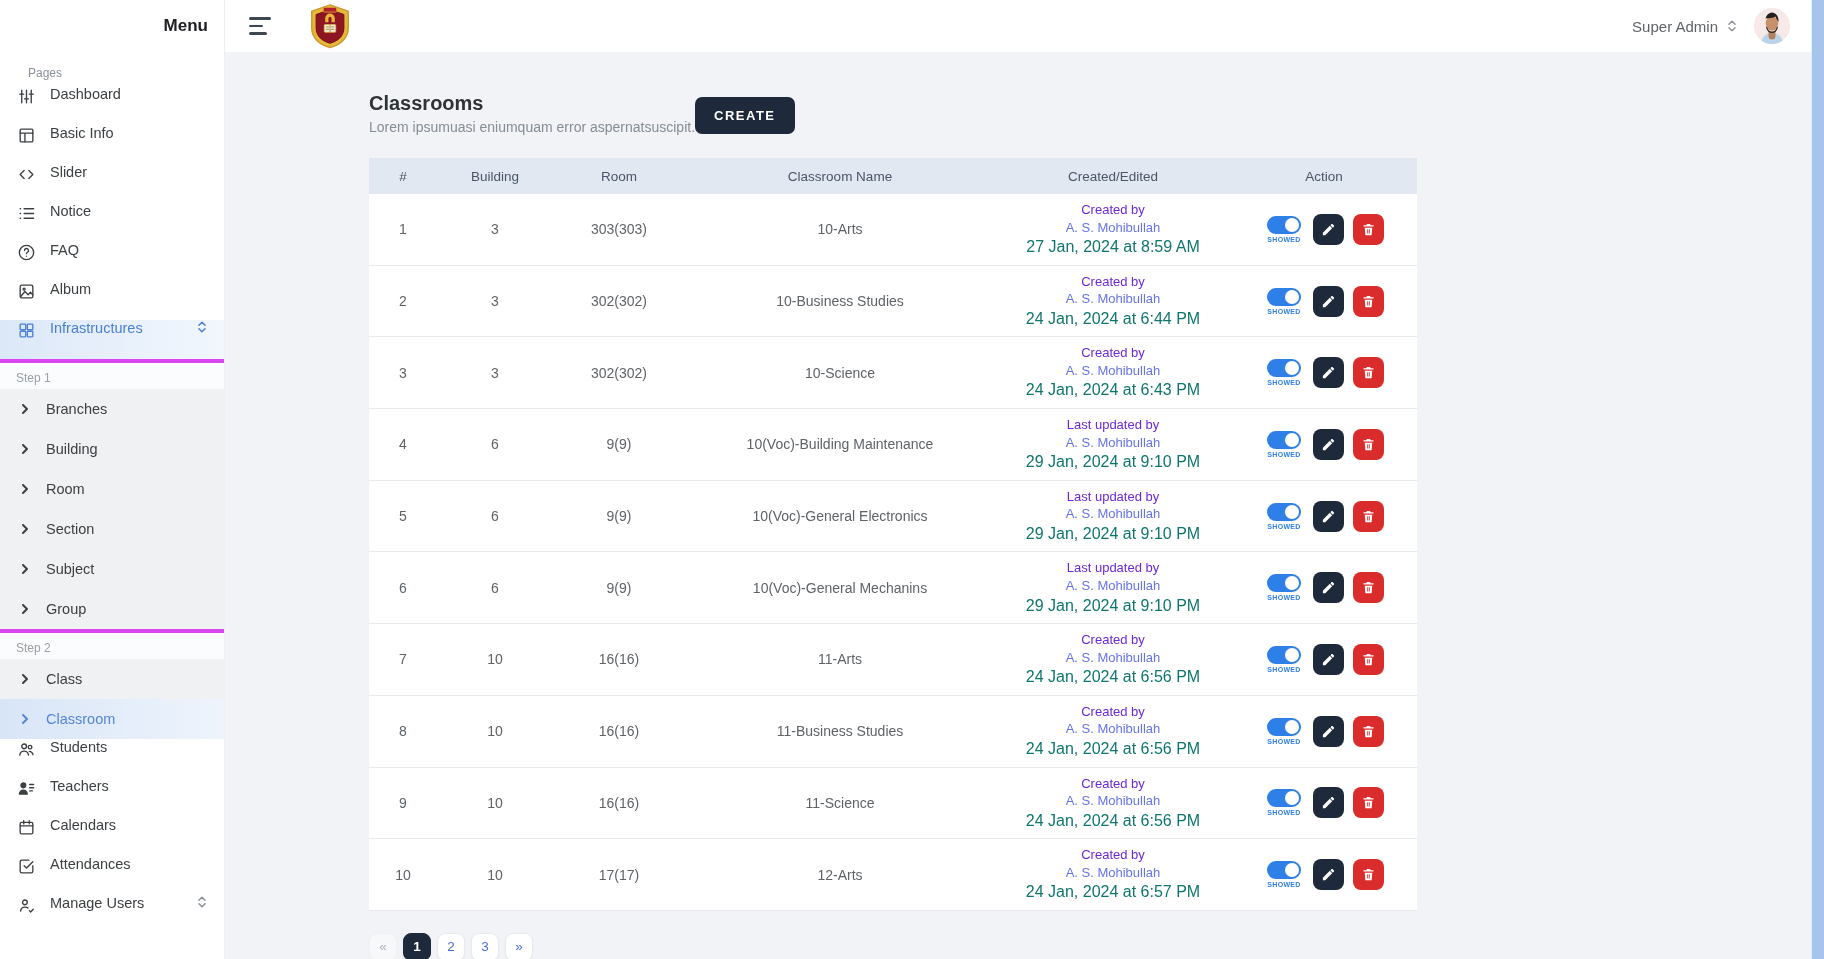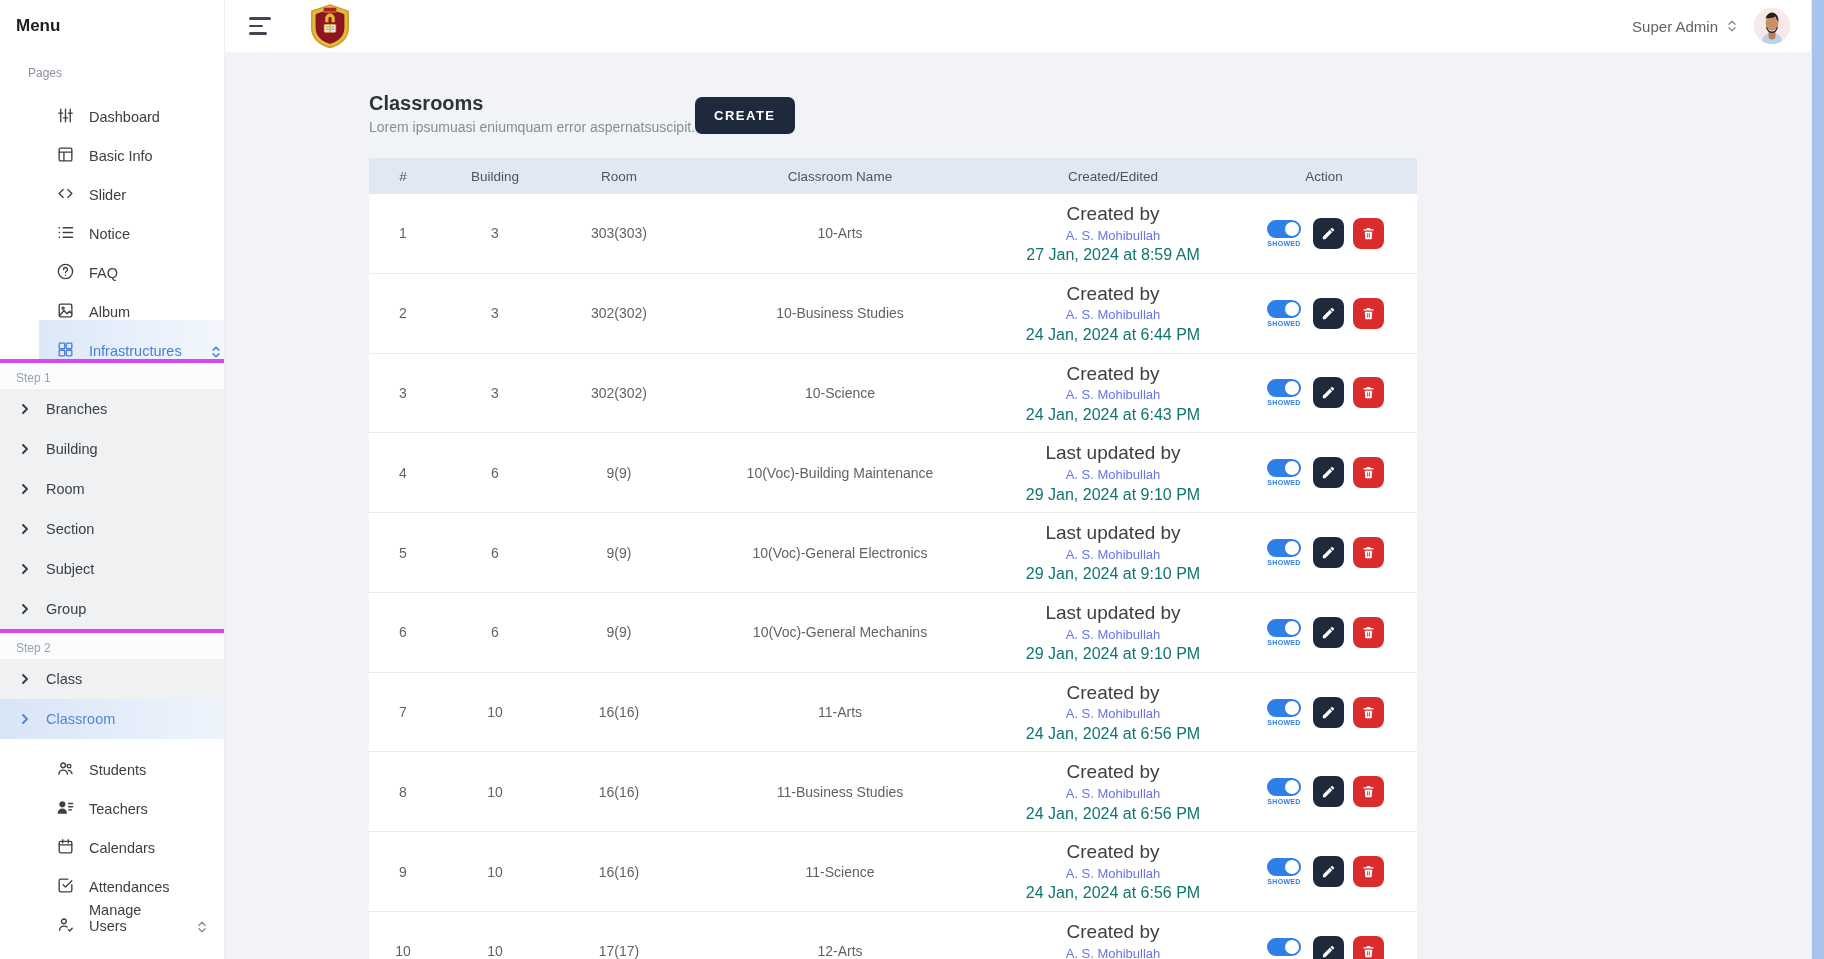--- a/index.html
+++ b/index.html
@@ -12,27 +12,26 @@
   }
 
   
   .sidebar {
     width:225px; min-width:225px; height:959px;
     background:#ffffff;
     border-right:1px solid #eceef1;
     overflow:hidden;
     z-index:5;
   }
-  .sidebar-title { font-size:17px; font-weight:bold; color:#202124; padding:16px 16px 0 16px; }
+  .sidebar-title { font-size:17px; font-weight:bold; color:#202124; padding:16px 16px 0 16px;text-align:right; }
   .section-label { font-size:12px; color:#8a9099; padding:30px 16px 6px 28px; }
   .nav-item {
-    display:flex; align-items:flex-end; gap:14px;
+    display:flex; align-items:flex-start; gap:14px;
     height:39px; padding:0 16px; font-size:14.5px; color:#3c4043;
     cursor:pointer;
-    margin-left:39px;
   }
   .nav-item .nicon { width:20px; height:20px; display:flex; align-items:center; justify-content:center; flex:none; }
   .nav-item svg { width:19px; height:19px; stroke:#3c4043; fill:none; stroke-width:1.7; stroke-linecap:round; stroke-linejoin:round; }
   .nav-item.active-parent {
     background:linear-gradient(to right,#dce8f8,#f2f7fd);
     color:#4a7fd6;
   }
   .nav-item.active-parent svg { stroke:#4a7fd6; }
   .nav-item .spacer { flex:1; }
   .updown { width:12px; height:14px; }
@@ -82,21 +81,21 @@
   table.grid { border-collapse:collapse; width:1048px; margin-top:23px; background:#ffffff; }
   table.grid thead th {
     background:#e2e8f1; color:#4a5568; font-size:13.5px; font-weight:normal;
     height:36px; text-align:center;
   }
   table.grid tbody td {
     text-align:center; font-size:14px; color:#5f6368; height:56px;
     border-bottom:1px solid #e8eaee; background:#ffffff;
   }
   .meta { line-height:1.35; padding:7px 0; }
-  .meta .m1 { font-size:19px; color:#404040; }
+  .meta .m1 { font-size:13px; color:#6d28d9; }
   .meta .m2 { font-size:13px; color:#6674e8; cursor:pointer; }
   .meta .m3 { font-size:16px; color:#0f766e; }
   .actions { display:flex; align-items:center; justify-content:center; gap:9px; }
   .toggle-wrap { display:flex; flex-direction:column; align-items:center; width:40px; cursor:pointer; }
   .toggle { width:34px; height:18px; border-radius:10px; background:#2f7fe8; position:relative; }
   .toggle .knob { position:absolute; right:2px; top:2px; width:14px; height:14px; border-radius:50%; background:#ffffff; }
   .toggle-label { font-size:7px; font-weight:bold; color:#2f7fe8; margin-top:2px; letter-spacing:.3px; }
   .icon-btn { width:31px; height:31px; border-radius:8px; border:none; display:flex; align-items:center; justify-content:center; cursor:pointer; }
   .icon-btn svg { width:15px; height:15px; fill:#ffffff; }
   .edit-btn { background:#1e2a3b; }

